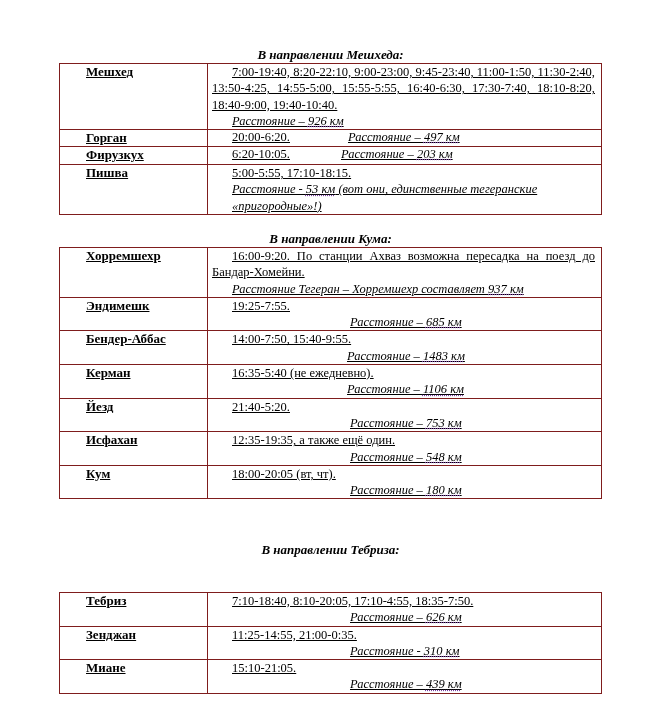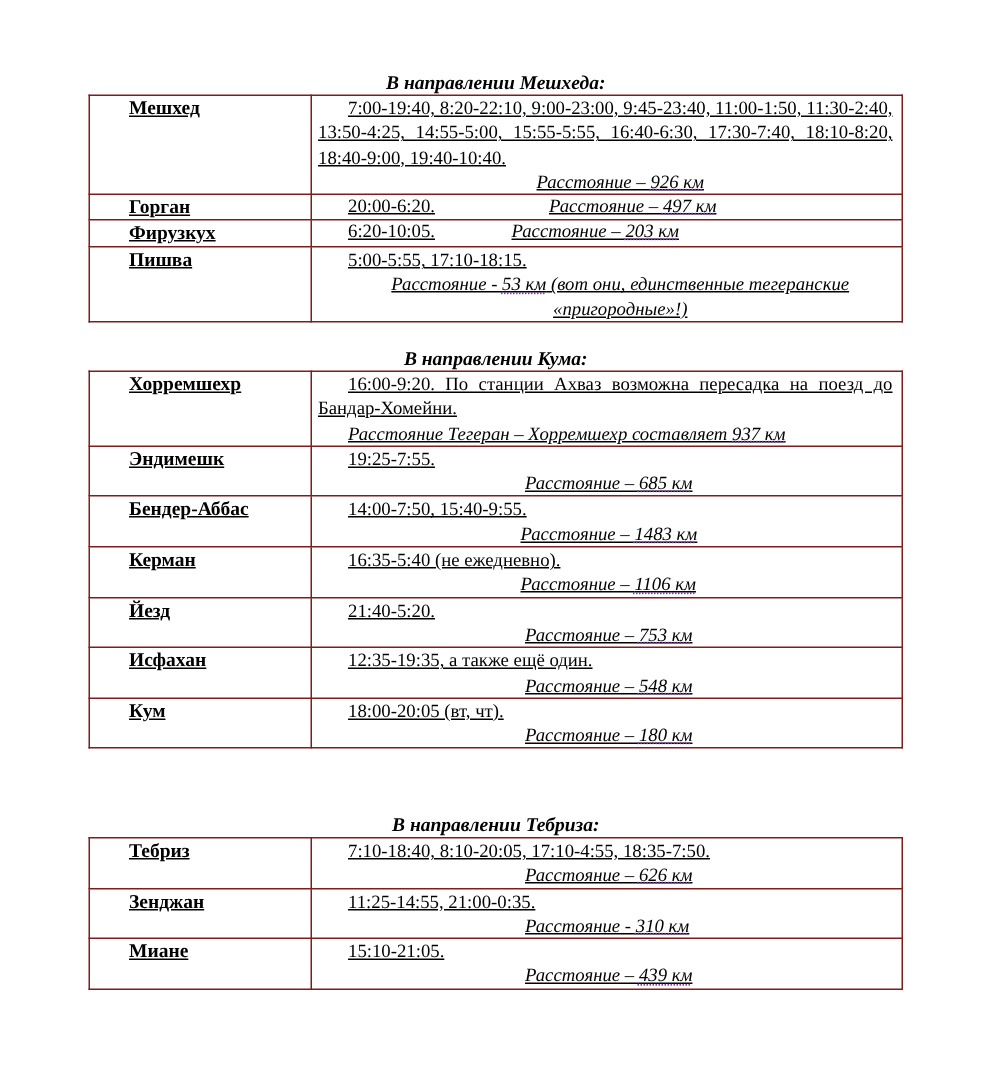--- a/index.html
+++ b/index.html
@@ -25,28 +25,28 @@
   }
   td.city {
     width: 148px; font-weight: bold; font-size: 13px;
     padding-left: 26px !important; box-sizing: border-box;
   }
   td.info { padding: 0 6px 0 4px !important; }
   .times { display: block; }
   .times.indent { text-indent: 20px; text-align: justify; }
   .times.pad { padding-left: 20px; }
   .dist {
-    display: block; font-style: italic; text-align: center;
+    display: block; font-style: italic; 
     padding-left: 20px;
   }
   .dist.right { text-align: left; padding-left: 138px; }
   .dist .num {
     text-decoration: underline dotted #7a3fa0;
   }
-  .inline-dist { font-style: italic; margin-left: 76px; }
+  .inline-dist { font-style: italic; margin-left: 58px; }
   .inline-dist .num { text-decoration: underline dotted #7a3fa0; }
 </style>
 </head>
 <body>
 
 <div class="section-title" style="top:47px;">В направлении Мешхеда:</div>
 <table class="sched" style="top:63px;">
   <tbody>
       <tr style="height:66px;">
     <td class="city">Мешхед</td>
@@ -126,21 +126,21 @@
     <td class="city">Кум</td>
     <td class="info">
       <span class="times pad">18:00-20:05 (вт, чт).</span>
       <span class="dist right"><span>Расстояние – </span><span class="num">180 км</span></span>
     </td>
   </tr>
 </tbody>
   </table>
 
 <div class="section-title" style="top:542px;">В направлении Тебриза:</div>
-<table class="sched" style="top:558px;">
+<table class="sched" style="top:592px;">
   <tbody>
       <tr style="height:33px;">
     <td class="city">Тебриз</td>
     <td class="info">
       <span class="times pad">7:10-18:40, 8:10-20:05, 17:10-4:55, 18:35-7:50.</span>
       <span class="dist right"><span>Расстояние – </span><span class="num">626 км</span></span>
     </td>
   </tr>
   <tr style="height:33px;">
     <td class="city">Зенджан</td>

